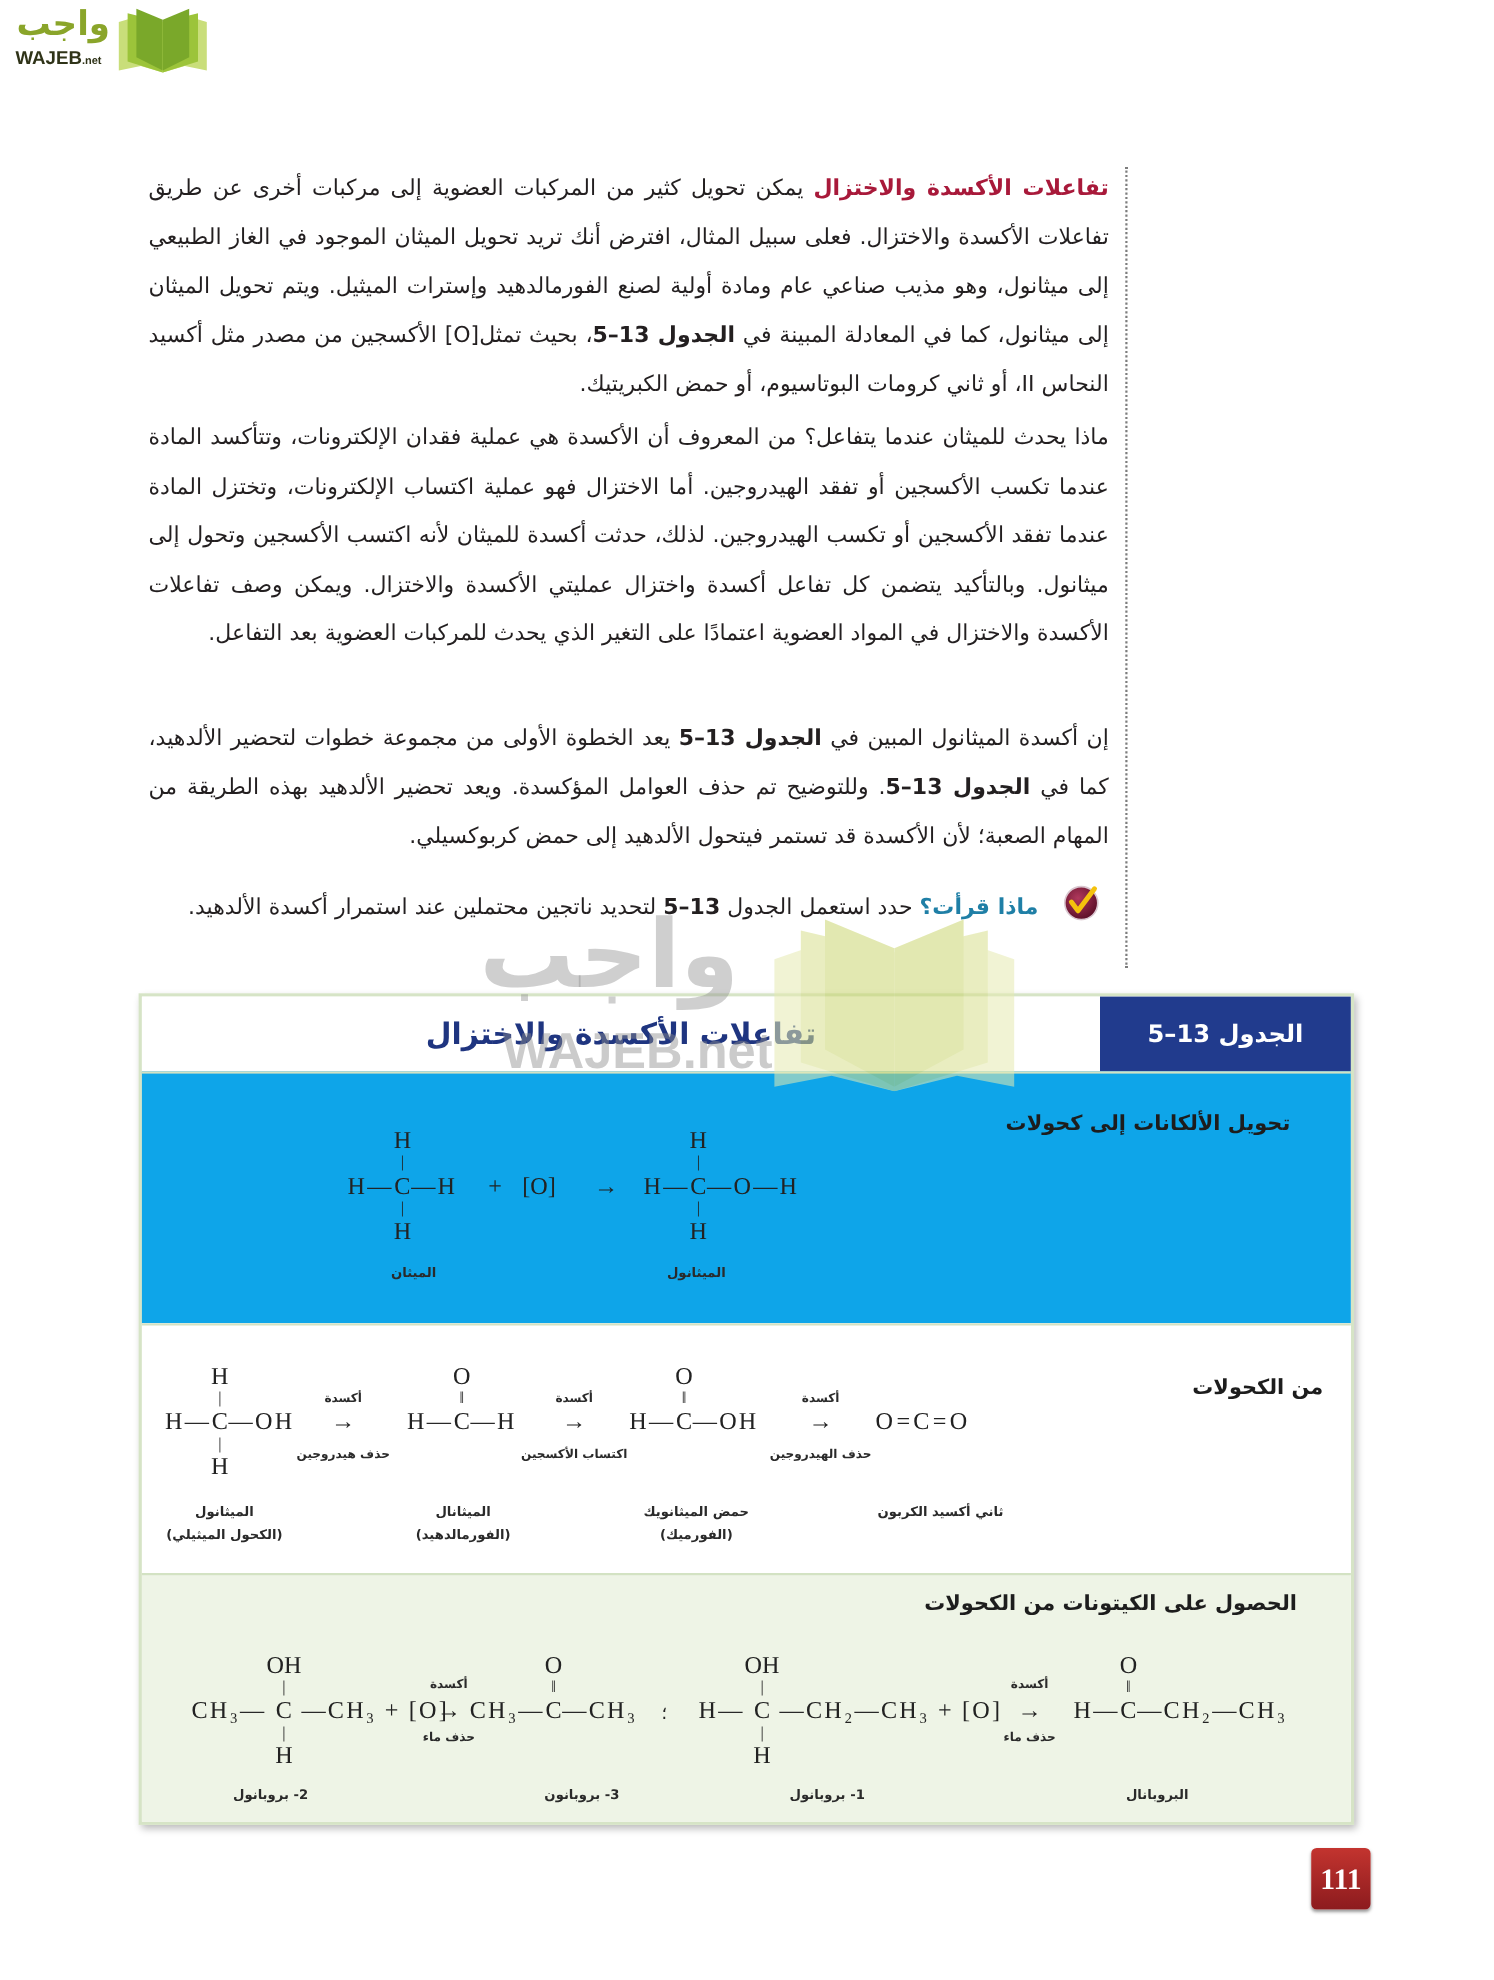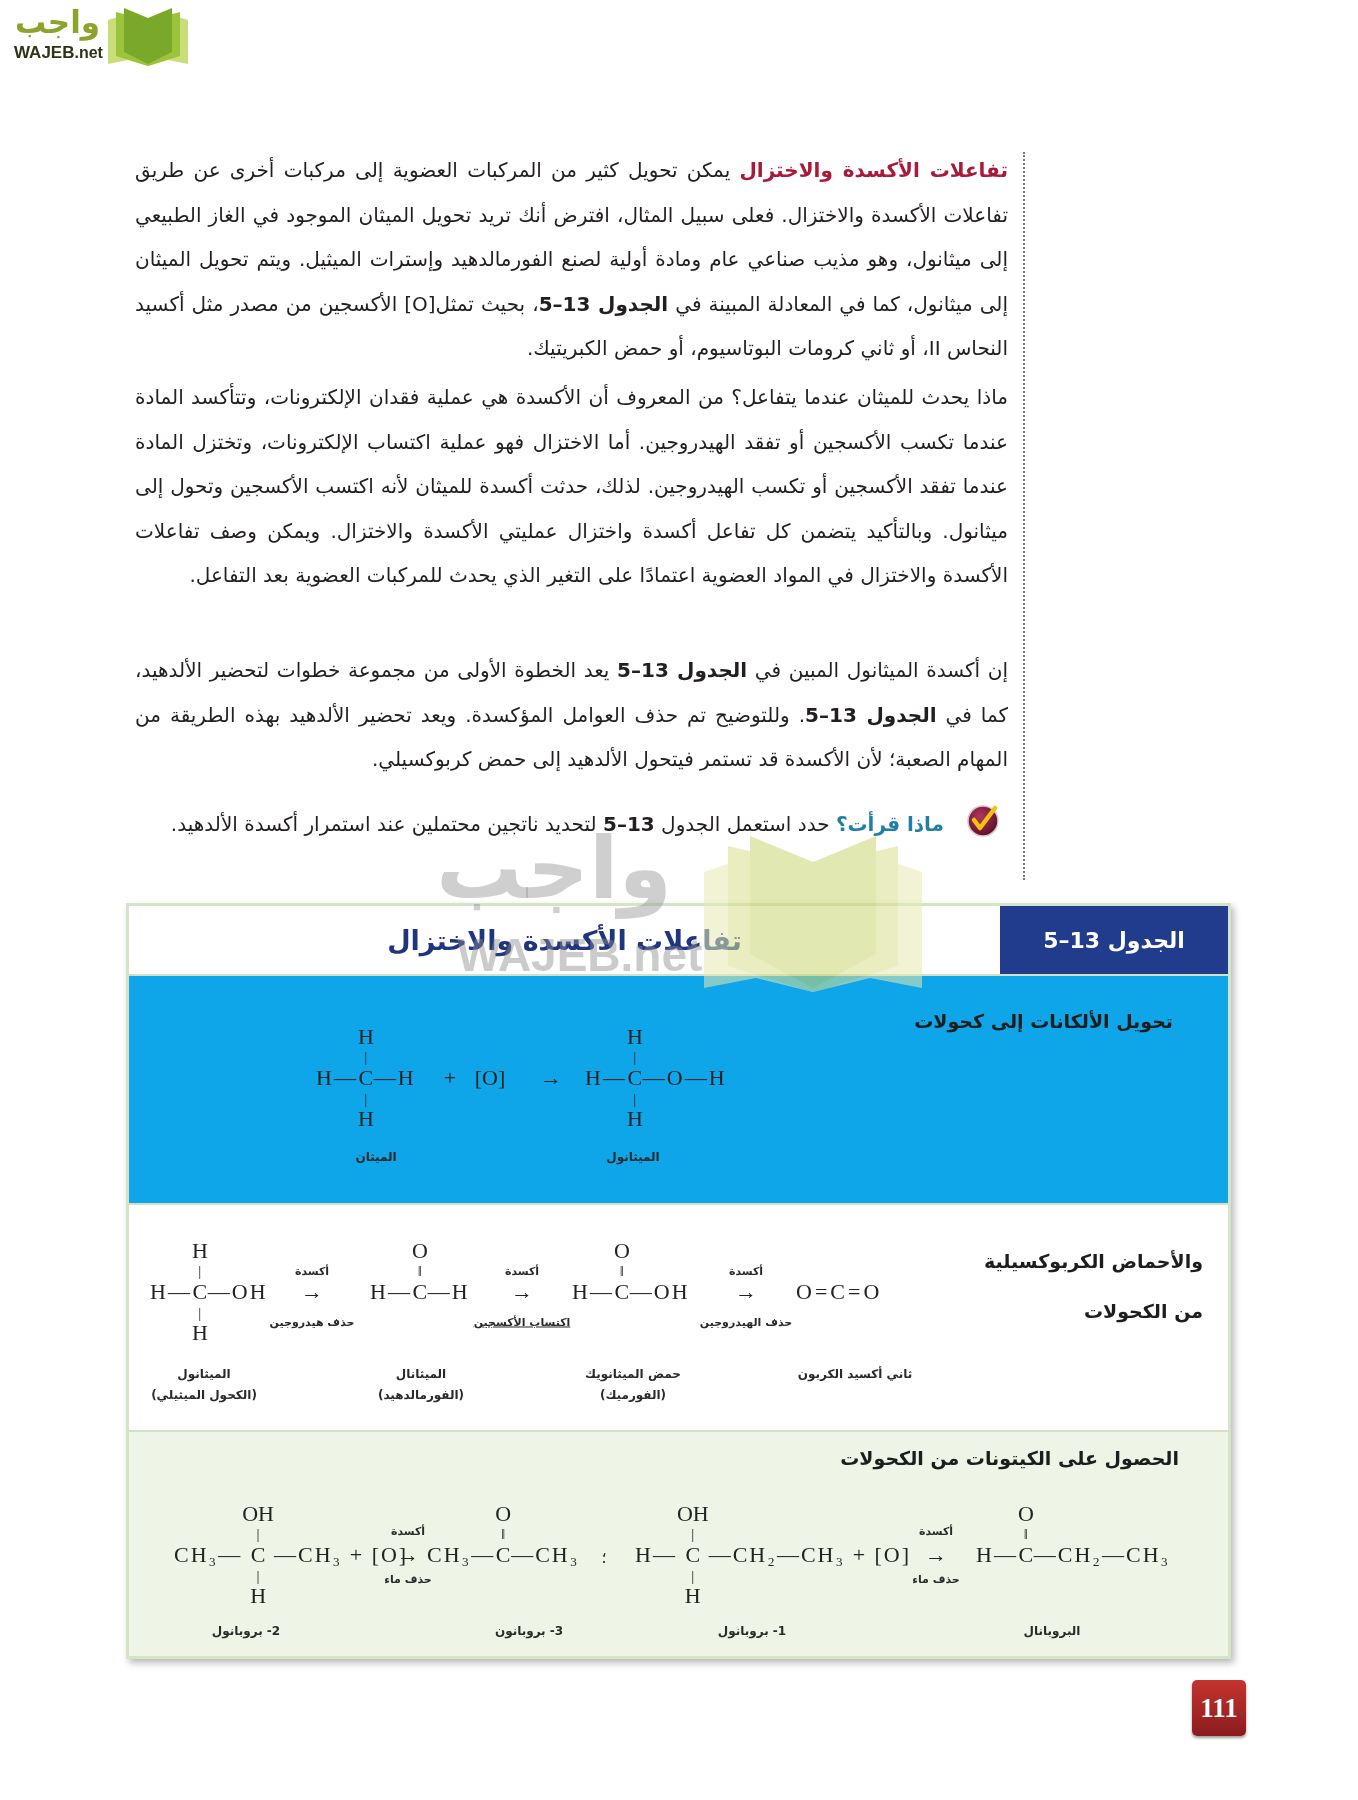--- a/index.html
+++ b/index.html
@@ -12,21 +12,21 @@
   
   .logo { position: absolute; left: 9px; top: 6px; width: 182px; height: 62px; }
   .logo-ar {
     position: absolute; left: 6px; top: -2px; direction: rtl;
     font: bold 31px "DejaVu Sans", sans-serif; color: #8aa52a; letter-spacing: 1px;
   }
   .logo-en {
     position: absolute; left: 5px; top: 37px;
     font: bold 17px "Liberation Sans", sans-serif; color: #2f3318;
   }
-  .logo-en small { font-size: 16px; }
+  .logo-en small { font-size: 10px; }
   .logo-book { position: absolute; left: 97px; top: 0; width: 84px; height: 62px; }
 
   
   .divider {
     position: absolute; left: 1023px; top: 152px; height: 728px; width: 0;
     border-left: 2px dotted #7d7d7d;
   }
   .para {
     position: absolute; left: 135px; width: 873px; box-sizing: border-box;
     direction: rtl; text-align: justify;
@@ -205,21 +205,20 @@
       <div class="anchor" style="left:247px; top:181px;">
           <span class="mol-name">الميثان</span>
         </div>
       <div class="anchor" style="left:504px; top:181px;">
           <span class="mol-name">الميثانول</span>
         </div>
     </div>
 
     <div class="row" id="row2">
       <div class="row-heading multi" style="right:25px; top:31px;">
-        <span class="line">والأحماض الكربوكسيلية</span>
         <span class="line">من الكحولات</span>
       </div>
 
       <div class="mol" style="left:21px; top:34px;">
         <span class="side">H—</span>
         <span class="col">
           <span class="t">H</span>
           <span class="tb">|</span>
           <span class="c">C</span>
           <span class="bb">|</span>
@@ -242,21 +241,21 @@
           <span class="c">C</span>
           <span class="bb"></span>
           <span class="b"></span>
         </span>
         <span class="side">—H</span>
       </div>
 
       <div class="anchor" style="left:393px; top:87px;">
         <span class="glyph">→</span>
         <span class="arr-label" style="top:-21px;">أكسدة</span>
-        <span class="arr-label" style="top:30px;text-decoration:underline;">اكتساب الأكسجين</span>
+        <span class="arr-label" style="top:30px;">اكتساب الأكسجين</span>
       </div>
 
       <div class="mol" style="left:443px; top:34px;">
         <span class="side">H—</span>
         <span class="col">
           <span class="t">O</span>
           <span class="tb">‖</span>
           <span class="c">C</span>
           <span class="bb"></span>
           <span class="b"></span>

